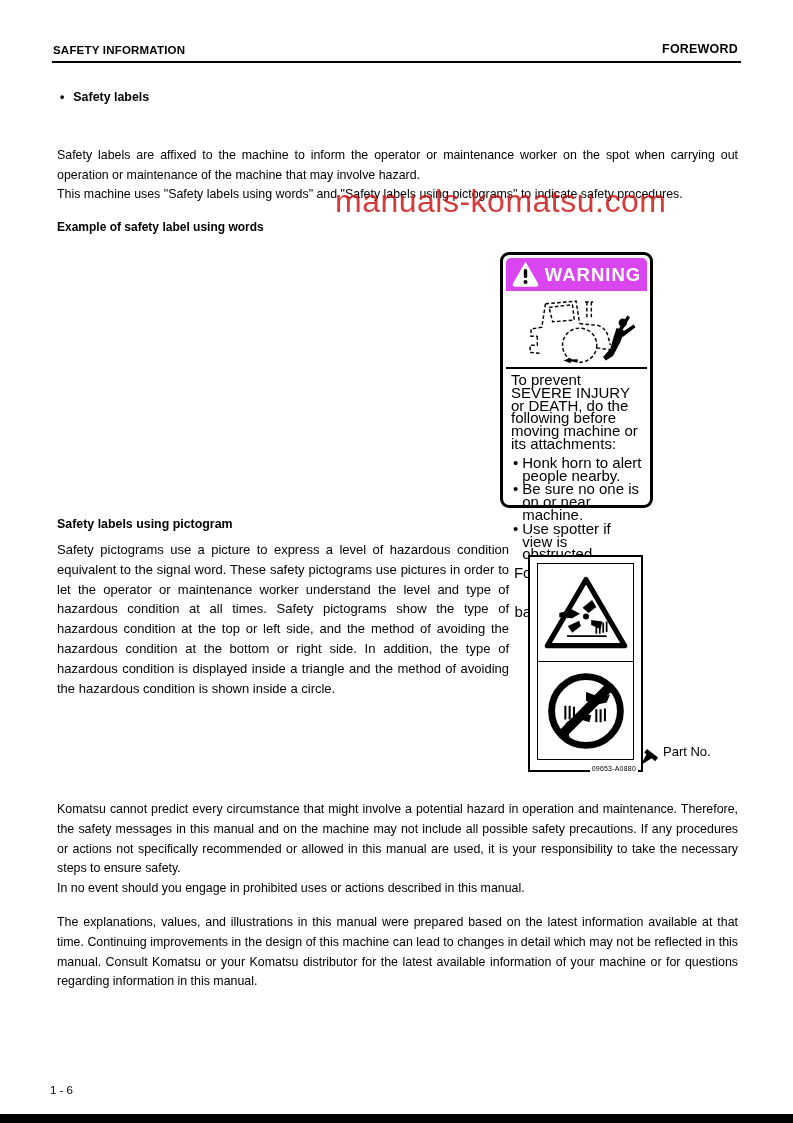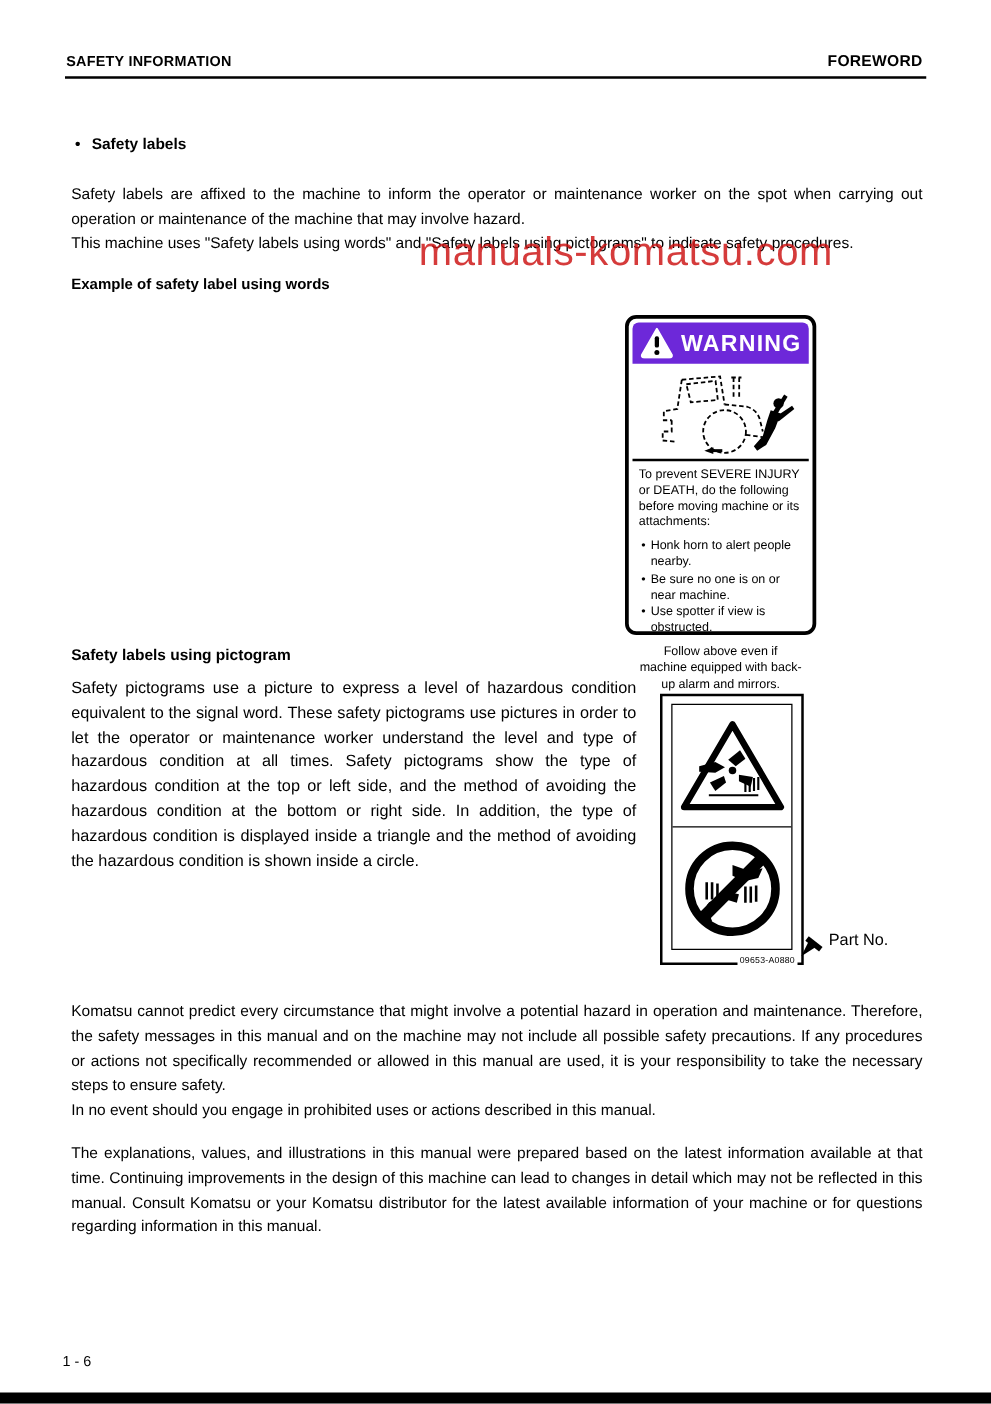--- a/index.html
+++ b/index.html
@@ -11,47 +11,47 @@
   
   .hdr-left{position:absolute;left:53px;top:44px;font-size:11.5px;font-weight:bold;letter-spacing:.2px;}
   .hdr-right{position:absolute;right:55px;top:42px;font-size:12.5px;font-weight:bold;letter-spacing:.2px;}
   .hdr-rule{position:absolute;left:52px;right:52px;top:61px;height:2px;background:#000;}
   
   .watermark{
     position:absolute;left:335px;top:183px;font-size:32px;opacity:.82;
     letter-spacing:.5px;z-index:6;pointer-events:none;white-space:nowrap;text-align:right;
   }
   
-  .bullet-item{position:absolute;left:60px;top:108px;font-size:12.4px;font-weight:bold;}
+  .bullet-item{position:absolute;left:60px;top:90px;font-size:12.4px;font-weight:bold;}
   .bullet-item .dot{margin-right:9px;font-weight:bold;}
   .intro{position:absolute;left:57px;top:146px;width:681px;font-size:12.4px;line-height:19.6px;}
   .intro p{margin:0;text-align:justify;}
   .intro p:last-child{text-align:left;}
   .ex-heading{position:absolute;left:57px;top:220px;font-size:12px;font-weight:bold;}
   .picto-heading{position:absolute;left:57px;top:517px;font-size:12.4px;font-weight:bold;}
   .picto-para{position:absolute;left:57px;top:540px;width:452px;font-size:13px;line-height:19.8px;text-align:justify;}
   .para{position:absolute;left:57px;width:681px;font-size:12.4px;line-height:19.8px;text-align:justify;}
   .para.p0{top:800px;}
   .para.p1{top:879px;text-align:left;}
   .para.p2{top:913px;}
   .para.p3{top:1008px;text-align:left;}
   .page-num{position:absolute;left:50px;top:1084px;font-size:11.5px;}
   .bottom-bar{position:absolute;left:0;right:0;bottom:0;height:9px;background:#000;}
   
   .warn-label{
     position:absolute;left:500px;top:252px;width:153px;height:256px;box-sizing:border-box;
     border:3px solid #000;border-radius:9px;background:#fff;padding:3px;
   }
   .warn-band{
-    height:33px;background:#6d28d9;border-radius:5px 5px 0 0;
+    height:33px;background:#d946ef;border-radius:5px 5px 0 0;
     display:flex;align-items:center;justify-content:center;gap:6px;
   }
   .warn-title{color:#fff;font-size:18.5px;font-weight:bold;letter-spacing:1px;}
   .warn-picto{height:76px;display:flex;align-items:center;justify-content:center;border-bottom:2px solid #000;}
-  .warn-text{padding:5px 5px 0 5px;font-size:10px;line-height:12.8px;}
+  .warn-text{padding:5px 5px 0 5px;font-size:15px;line-height:12.8px;}
   .warn-text .w-intro{margin:0 0 6px 0;}
   .warn-text .w-li{display:flex;gap:4px;margin:0 0 1px 2px;}
   .warn-text .w-li .b{flex:0 0 auto;}
   .warn-text .w-outro{margin:6px 0 0 0;text-align:center;}
   
   .picto-label{
     position:absolute;left:528px;top:555px;width:115px;height:217px;box-sizing:border-box;
     border:2px solid #000;background:#fff;
   }
   .picto-inner{

